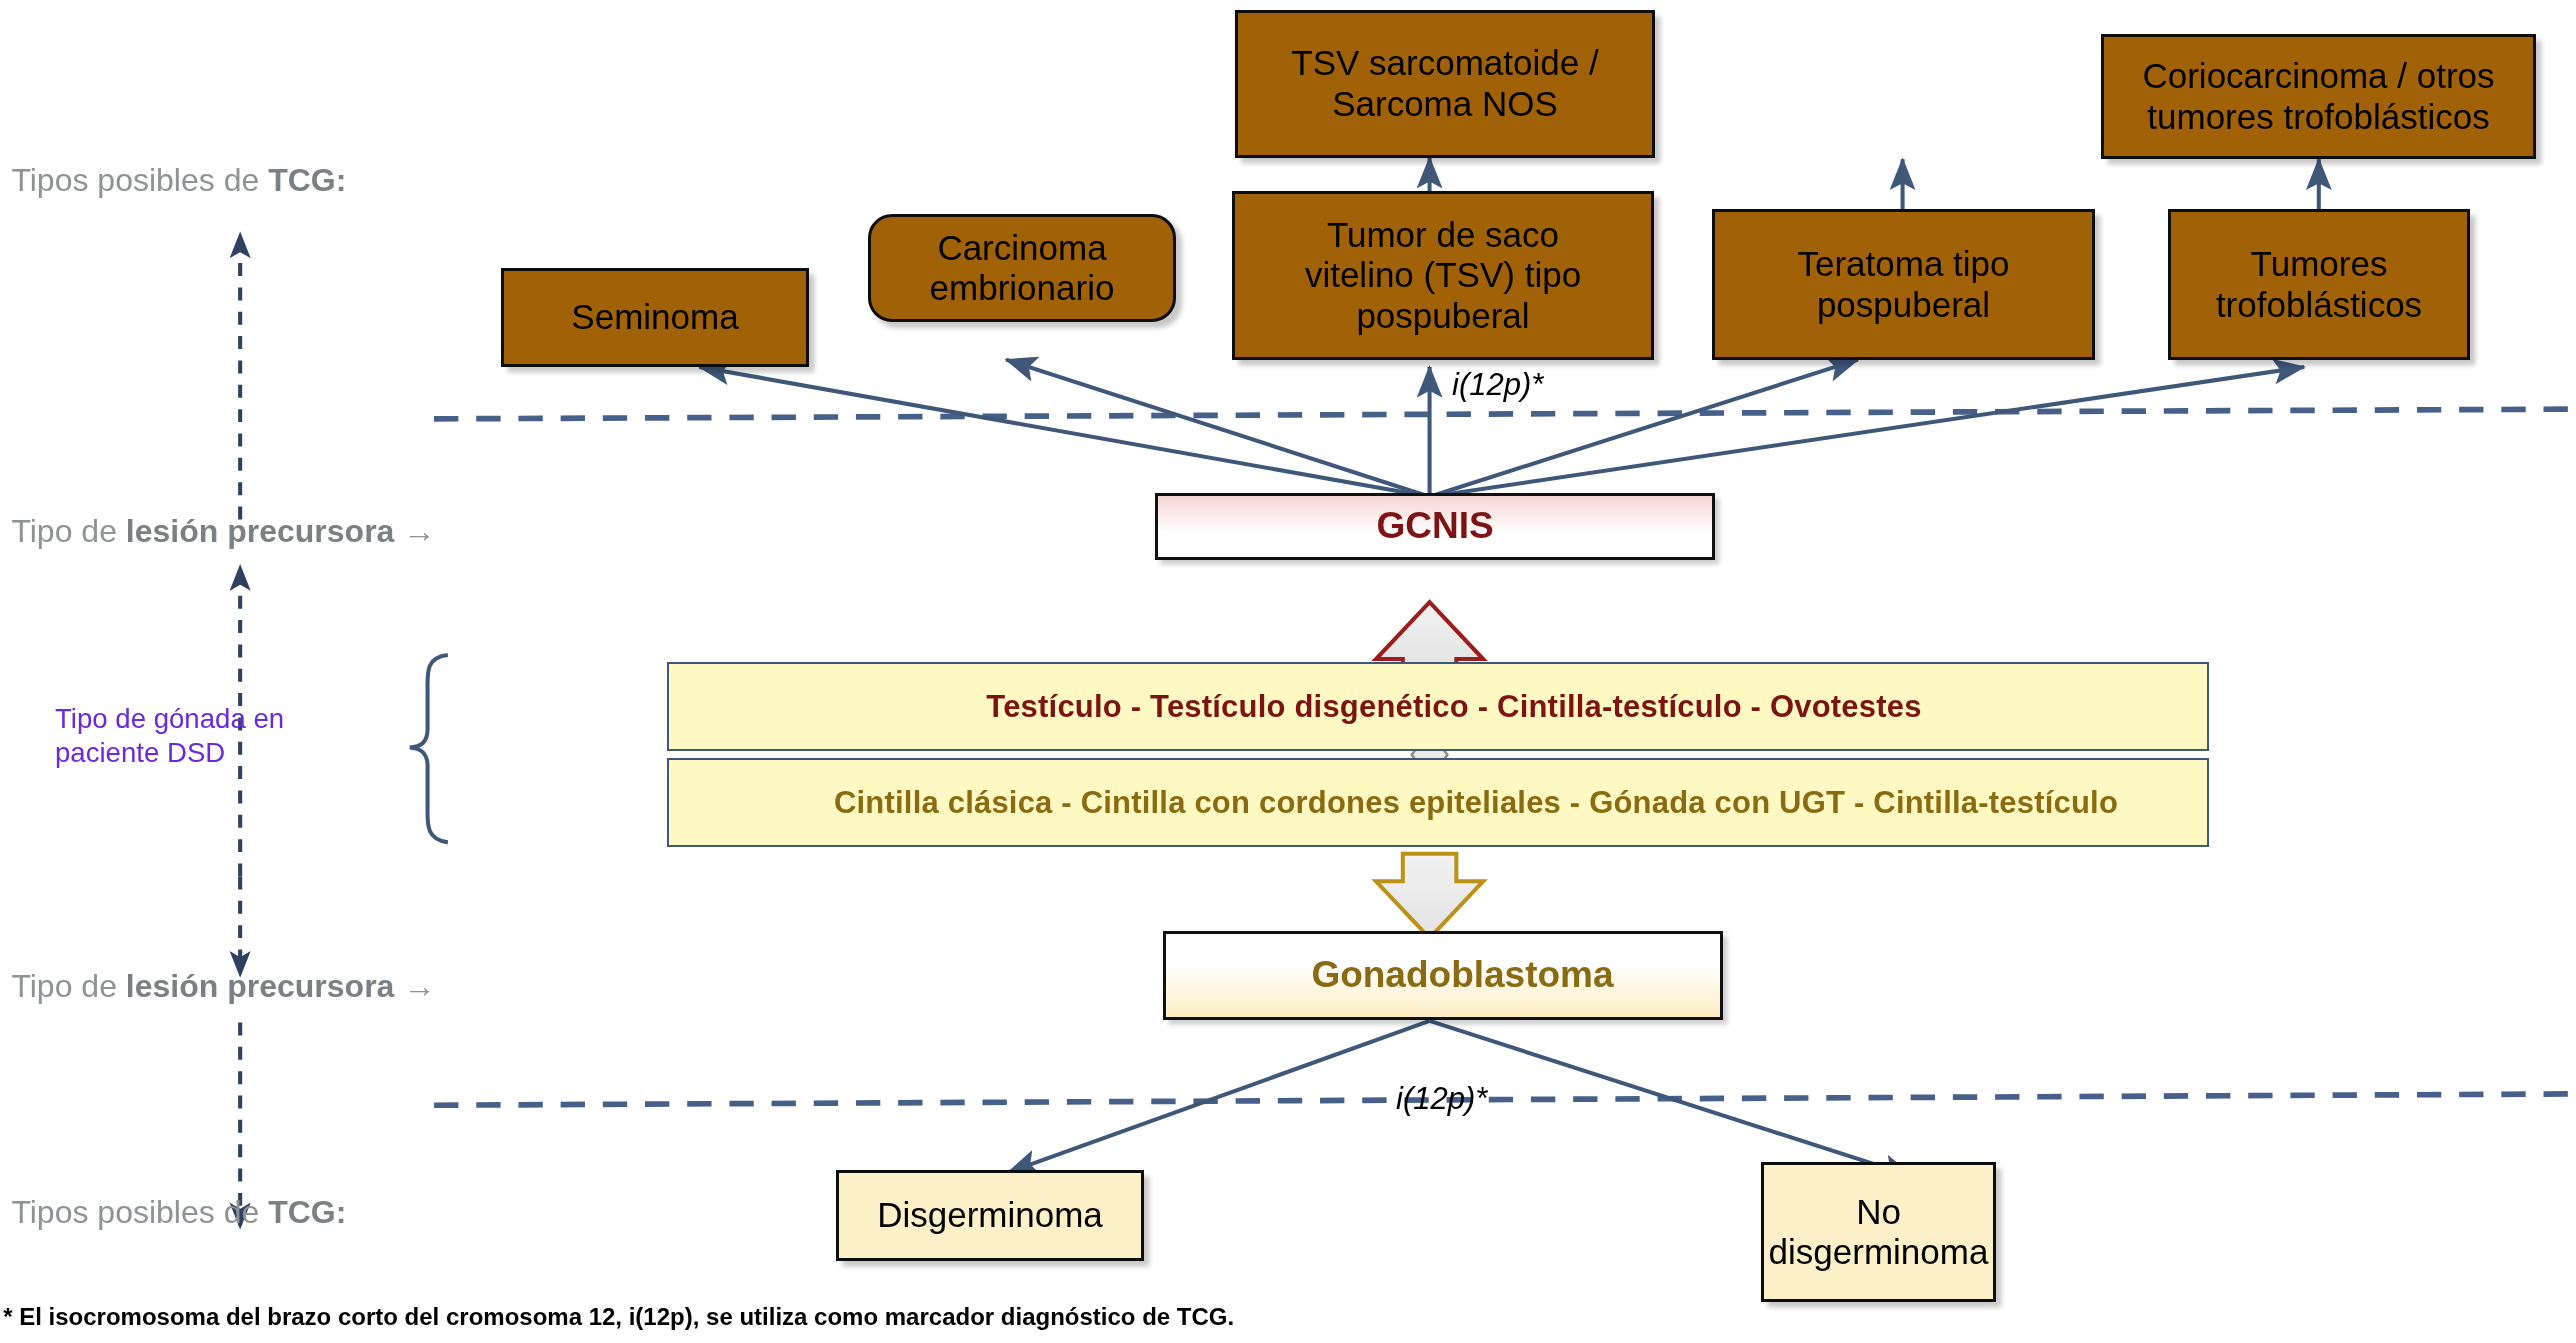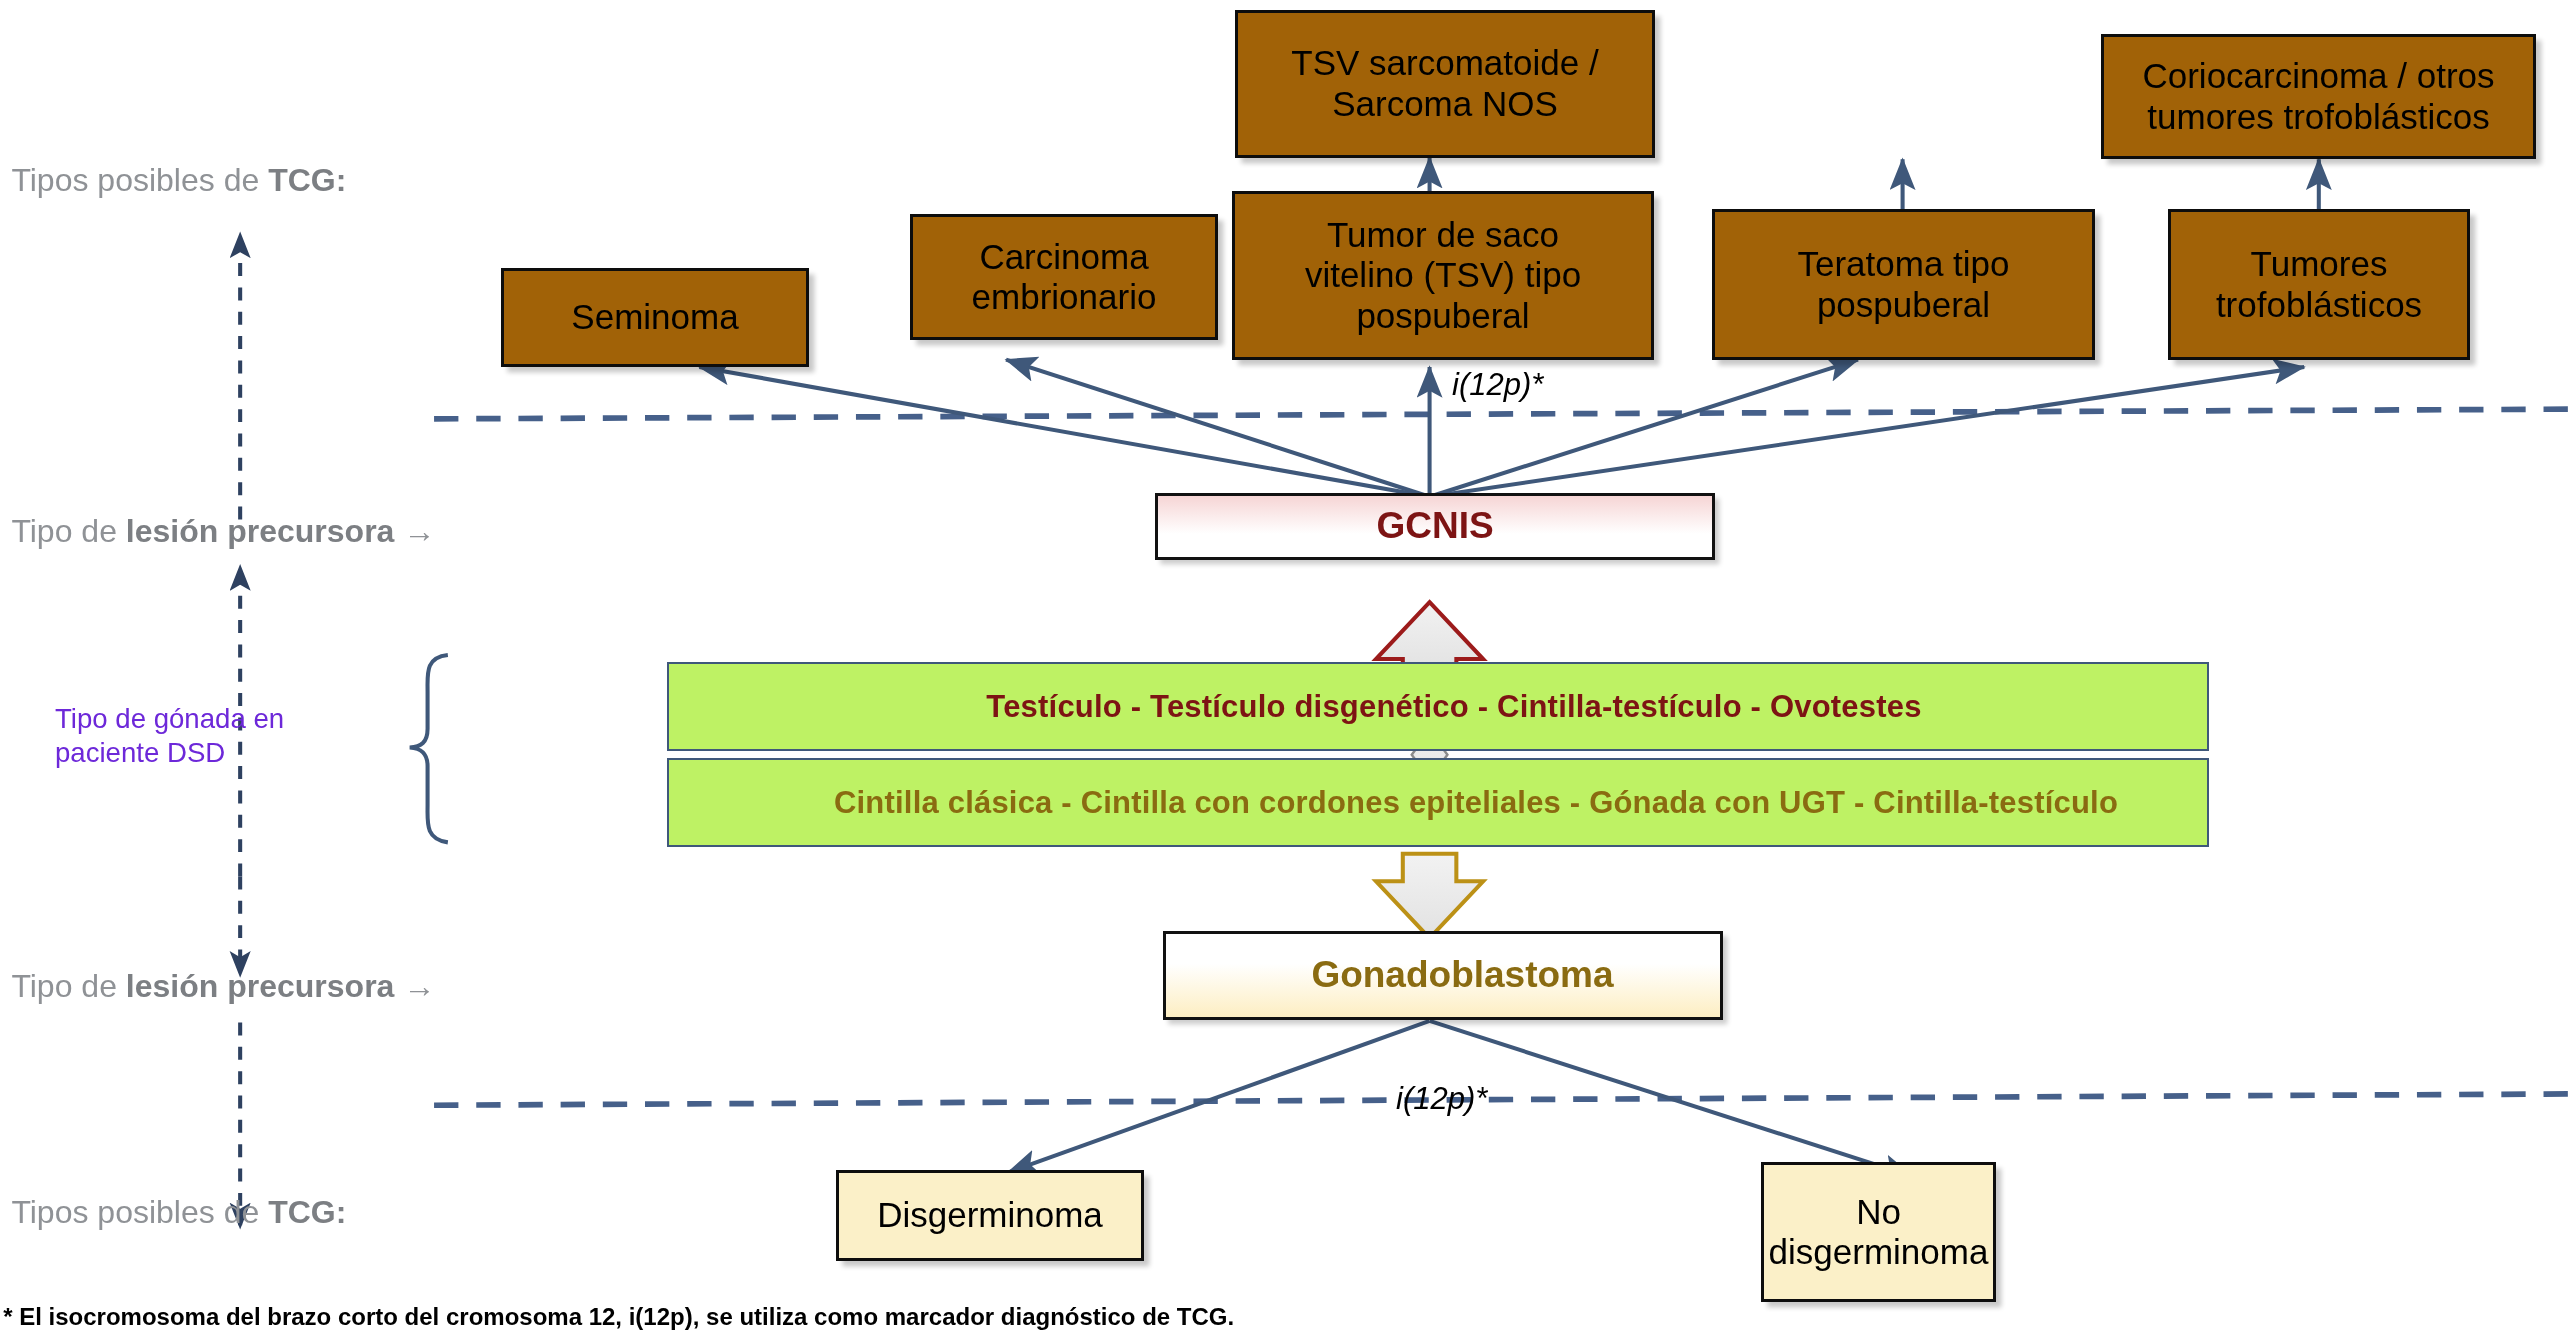--- a/index.html
+++ b/index.html
@@ -62,21 +62,21 @@
   }
   .gblast {
     background: linear-gradient(to bottom, #ffffff 0%, #ffffff 36%, #fdeec2 100%);
     border: 3.2px solid #111111;
     box-shadow: 4.9px 4.9px 4.9px rgba(0,0,0,0.20);
     color: #8a6b11;
     font-weight: bold;
     font-size: 37px;
   }
   .gonadbox {
-    background: #bef264;
+    background: #fef9c3;
     border: 2.4px solid #3f587a;
     font-weight: bold;
     font-size: 31px;
     letter-spacing: 0.2px;
     padding-left: 32px;
   }
   .gonad-red  { color: #7d1414; }
   .gonad-gold { color: #8a6b11; margin-left: 44px; }
 
   
@@ -228,21 +228,21 @@
 
 
   <div class="node pink" style="left:2101px; top:34px; width:435px; height:125px;">
     <span>Coriocarcinoma / otros<br>tumores trofoblásticos</span>
   </div>
 
   <div class="node pink" style="left:501px; top:268px; width:308px; height:99px;">
     <span>Seminoma</span>
   </div>
 
-  <div class="node pink" style="left:910px; top:214px; width:308px; height:126px;">
+  <div class="node pink" style="left:868px; top:214px; width:308px; height:108px;border-radius:24px;">
     <span>Carcinoma<br>embrionario</span>
   </div>
 
   <div class="node pink" style="left:1232px; top:191px; width:422px; height:169px;">
     <span>Tumor de saco<br>vitelino (TSV) tipo<br>pospuberal</span>
   </div>
 
   <div class="node pink" style="left:1712px; top:209px; width:383px; height:151px;">
     <span>Teratoma tipo<br>pospuberal</span>
   </div>

